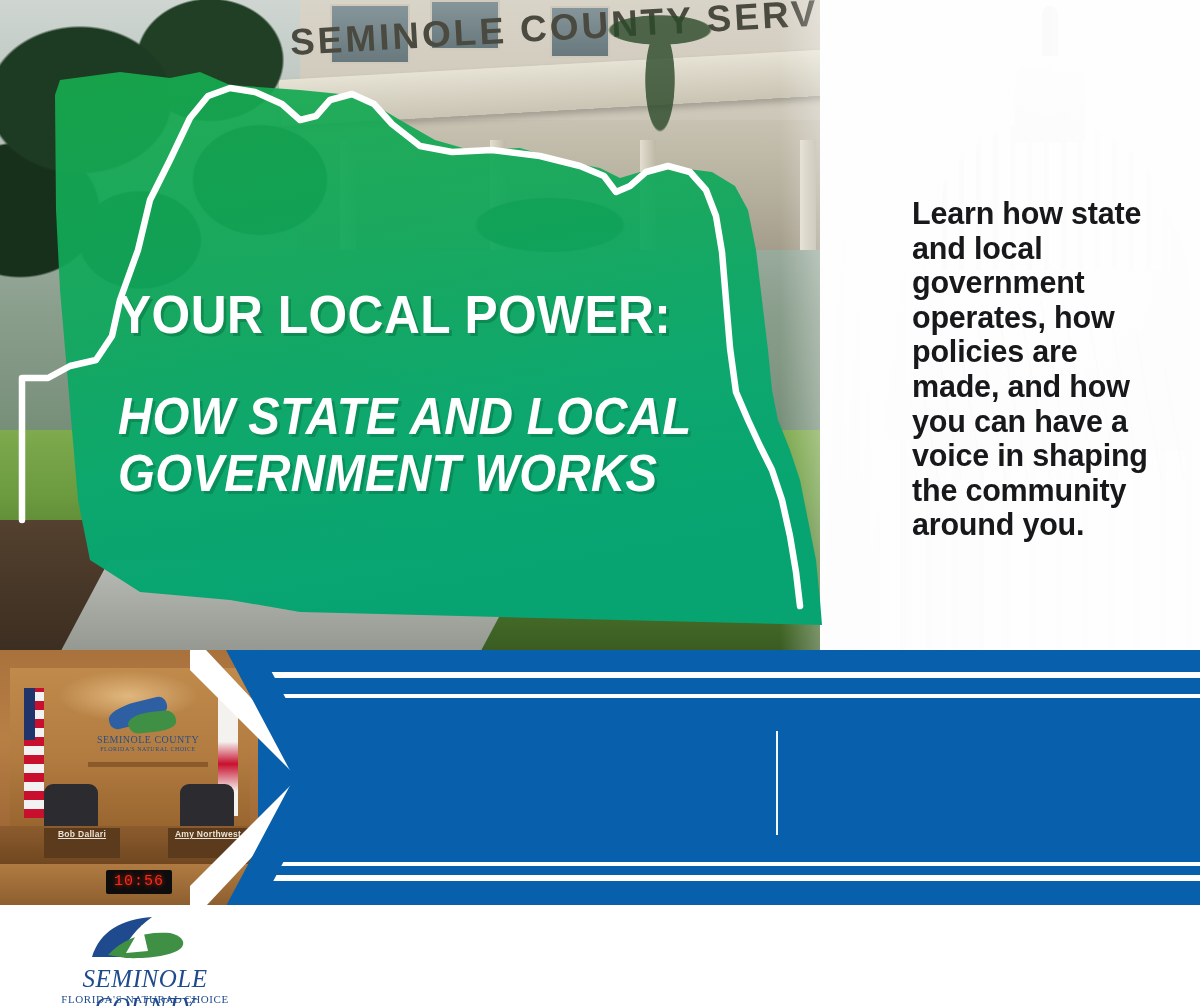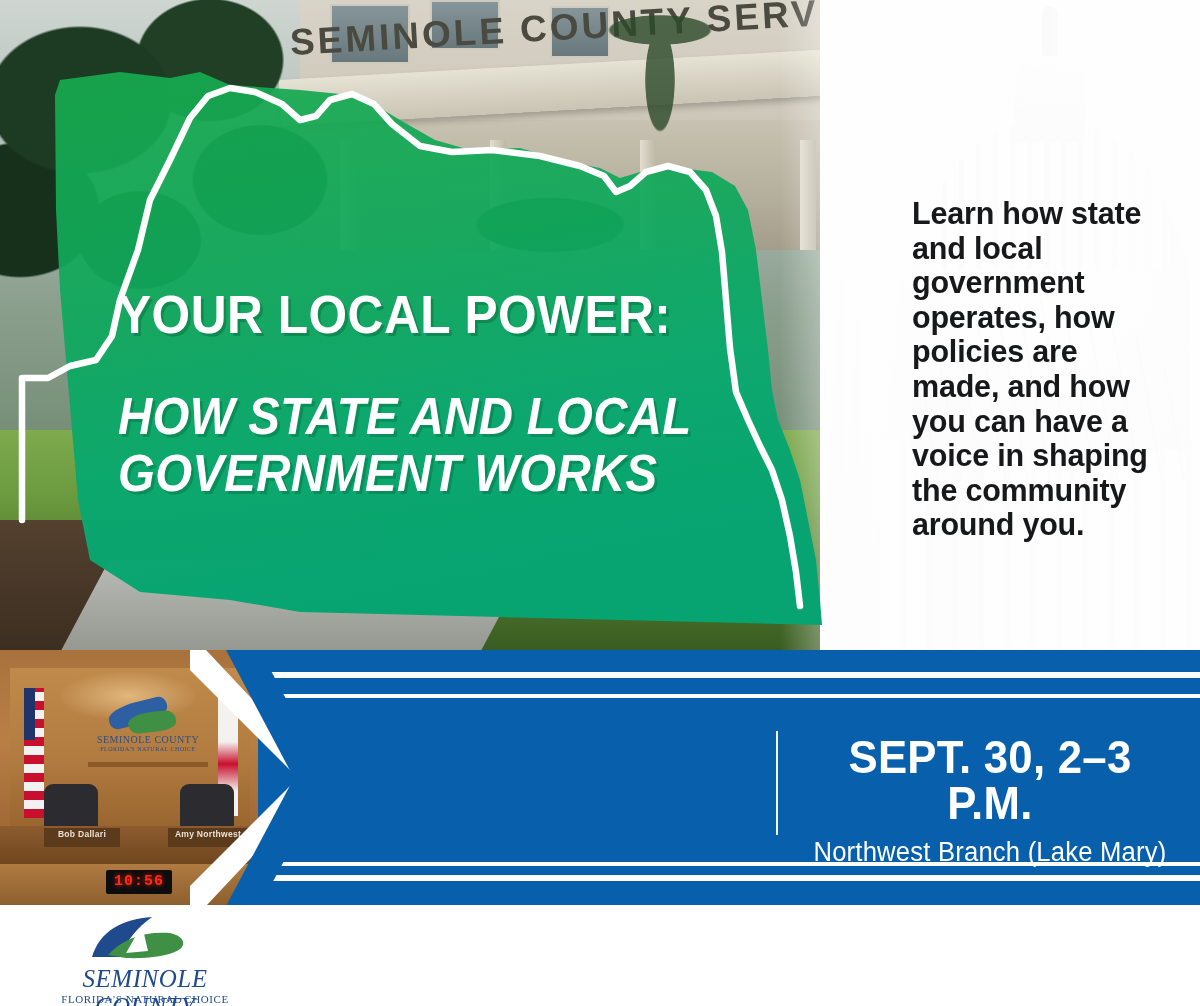--- a/index.html
+++ b/index.html
@@ -195,28 +195,29 @@
   }
   .ch-desk2 {
     position:absolute; left:0; top:214px; width:258px; height:45px;
     background: linear-gradient(180deg,#b07b42,#8a5c2d);
   }
   .ch-chair {
     position:absolute; top:134px; width:54px; height:44px;
     background:#2c2c30; border-radius:9px 9px 3px 3px;
   }
   .ch-plate {
-    position:absolute; top:178px; height:19px; background:#5c3a1c;
+    position:absolute; top:178px; height:30px; background:#5c3a1c;
     color:#e9e2d6; font-size:8.5px; font-weight:700; text-align:center; line-height:13px;
     letter-spacing:.3px;
+    text-decoration:underline;
   }
   .ch-clock {
     position:absolute; left:106px; top:220px; width:66px; height:24px;
     background:#0d0d0d; border-radius:2px;
-    color:#ff2a14; font-family:"Liberation Mono",monospace; font-size:15px; font-weight:700;
+    color:#ff2a14; font-family:"Liberation Mono",monospace; font-size:15px; font-weight:400;
     text-align:center; line-height:24px; letter-spacing:1px;
     text-shadow:0 0 5px rgba(255,40,20,.9);
   }
   .flag-us {
     position:absolute; left:24px; top:38px; width:20px; height:130px;
     background: repeating-linear-gradient(0deg,#c8102e 0 9px,#f2f2f2 9px 18px);
   }
   .flag-us::before{content:"";position:absolute;left:0;top:0;width:11px;height:52px;background:#20336b;}
   .flag-fl {
     position:absolute; left:218px; top:42px; width:20px; height:124px;
@@ -363,24 +364,20 @@
   </div>
 
   <div class="chevron">
     <svg width="140" height="256" viewBox="0 0 140 256">
       <path d="M0,0 L16,0 L136,128 L16,256 L0,256 L0,236 L108,128 L0,20 Z" fill="#ffffff"></path>
       <path d="M36,0 L70,0 L138,128 L70,256 L36,256 L104,128 Z" fill="#0860ac"></path>
     </svg>
   </div>
 
   <div class="evt-divider"></div>
-  <div class="evt" style="left:790px;top:734px;width:400px;">
-    <div class="evt-date">SEPT. 30, 2–3 P.M.</div>
-    <div class="evt-loc">Northwest Branch (Lake Mary)</div>
-  </div>
 
   <div class="footer">
 
     <div class="sc-logo">
       <svg width="230" height="54" viewBox="0 0 230 54">
         <path d="M62,44 C70,18 92,6 122,4 C108,14 96,28 90,44 Z" fill="#1f4b8e"></path>
         <path d="M78,42 C92,26 114,18 140,20 C150,22 156,28 152,34 C146,42 120,46 96,45 Z" fill="#3f8f44"></path>
         <path d="M96,40 L112,12 L118,38 Z" fill="#ffffff"></path>
       </svg>
       <div class="sc-name">SEMINOLE COUNTY</div>

